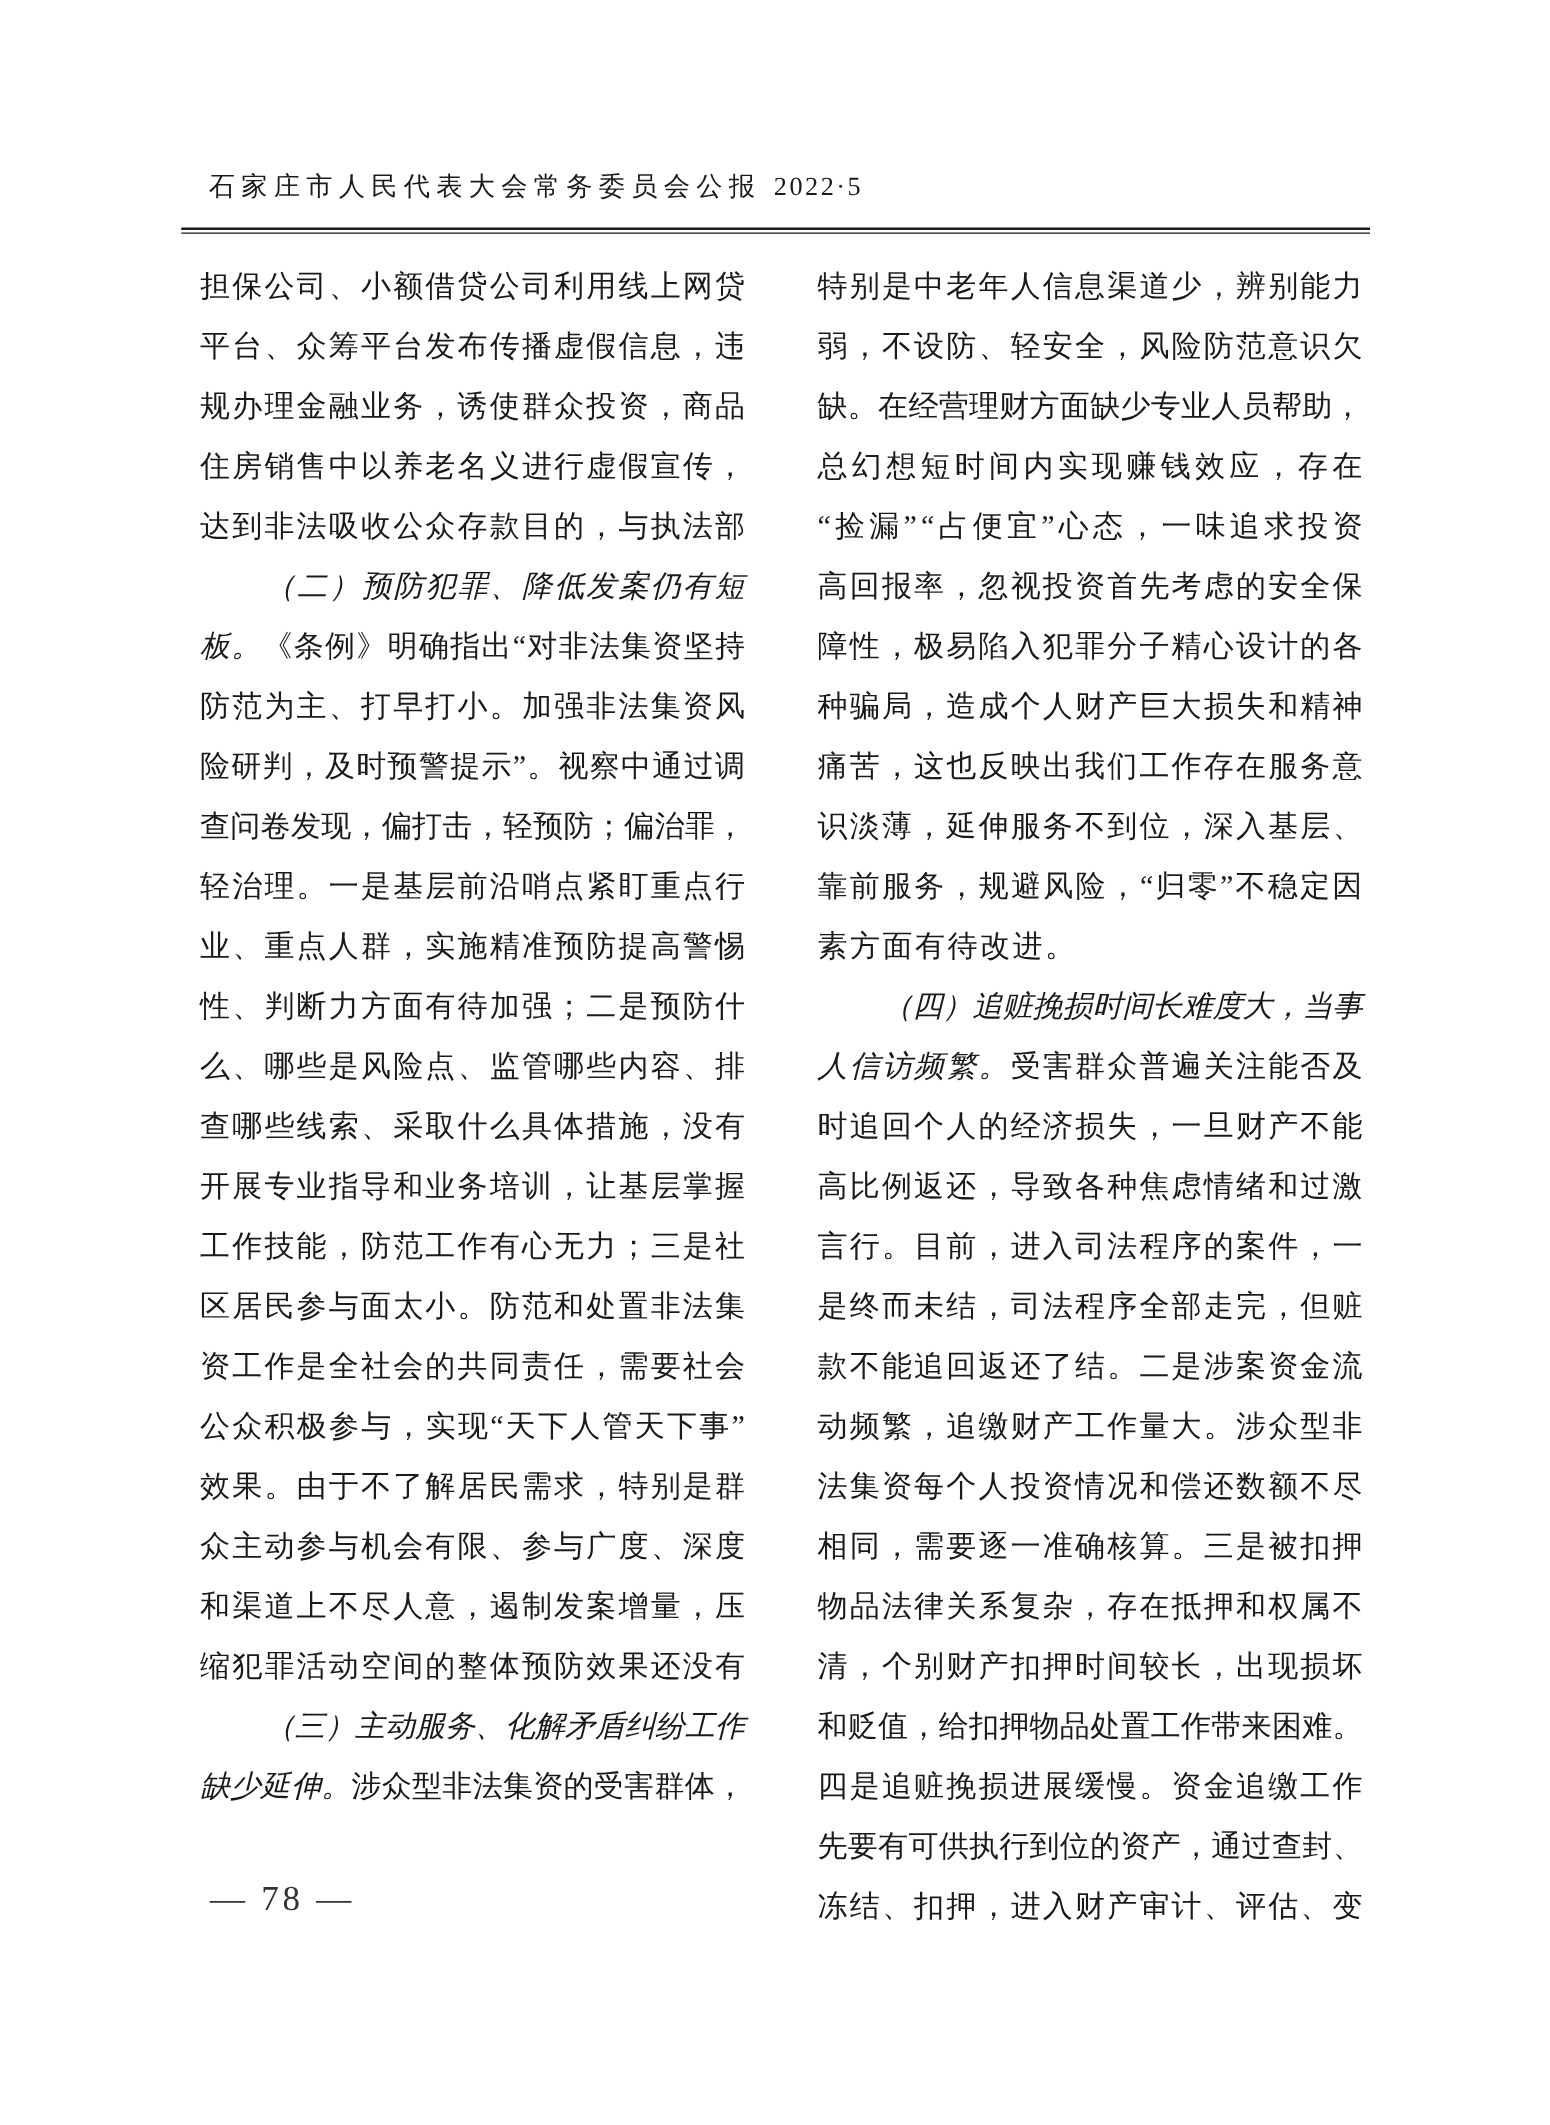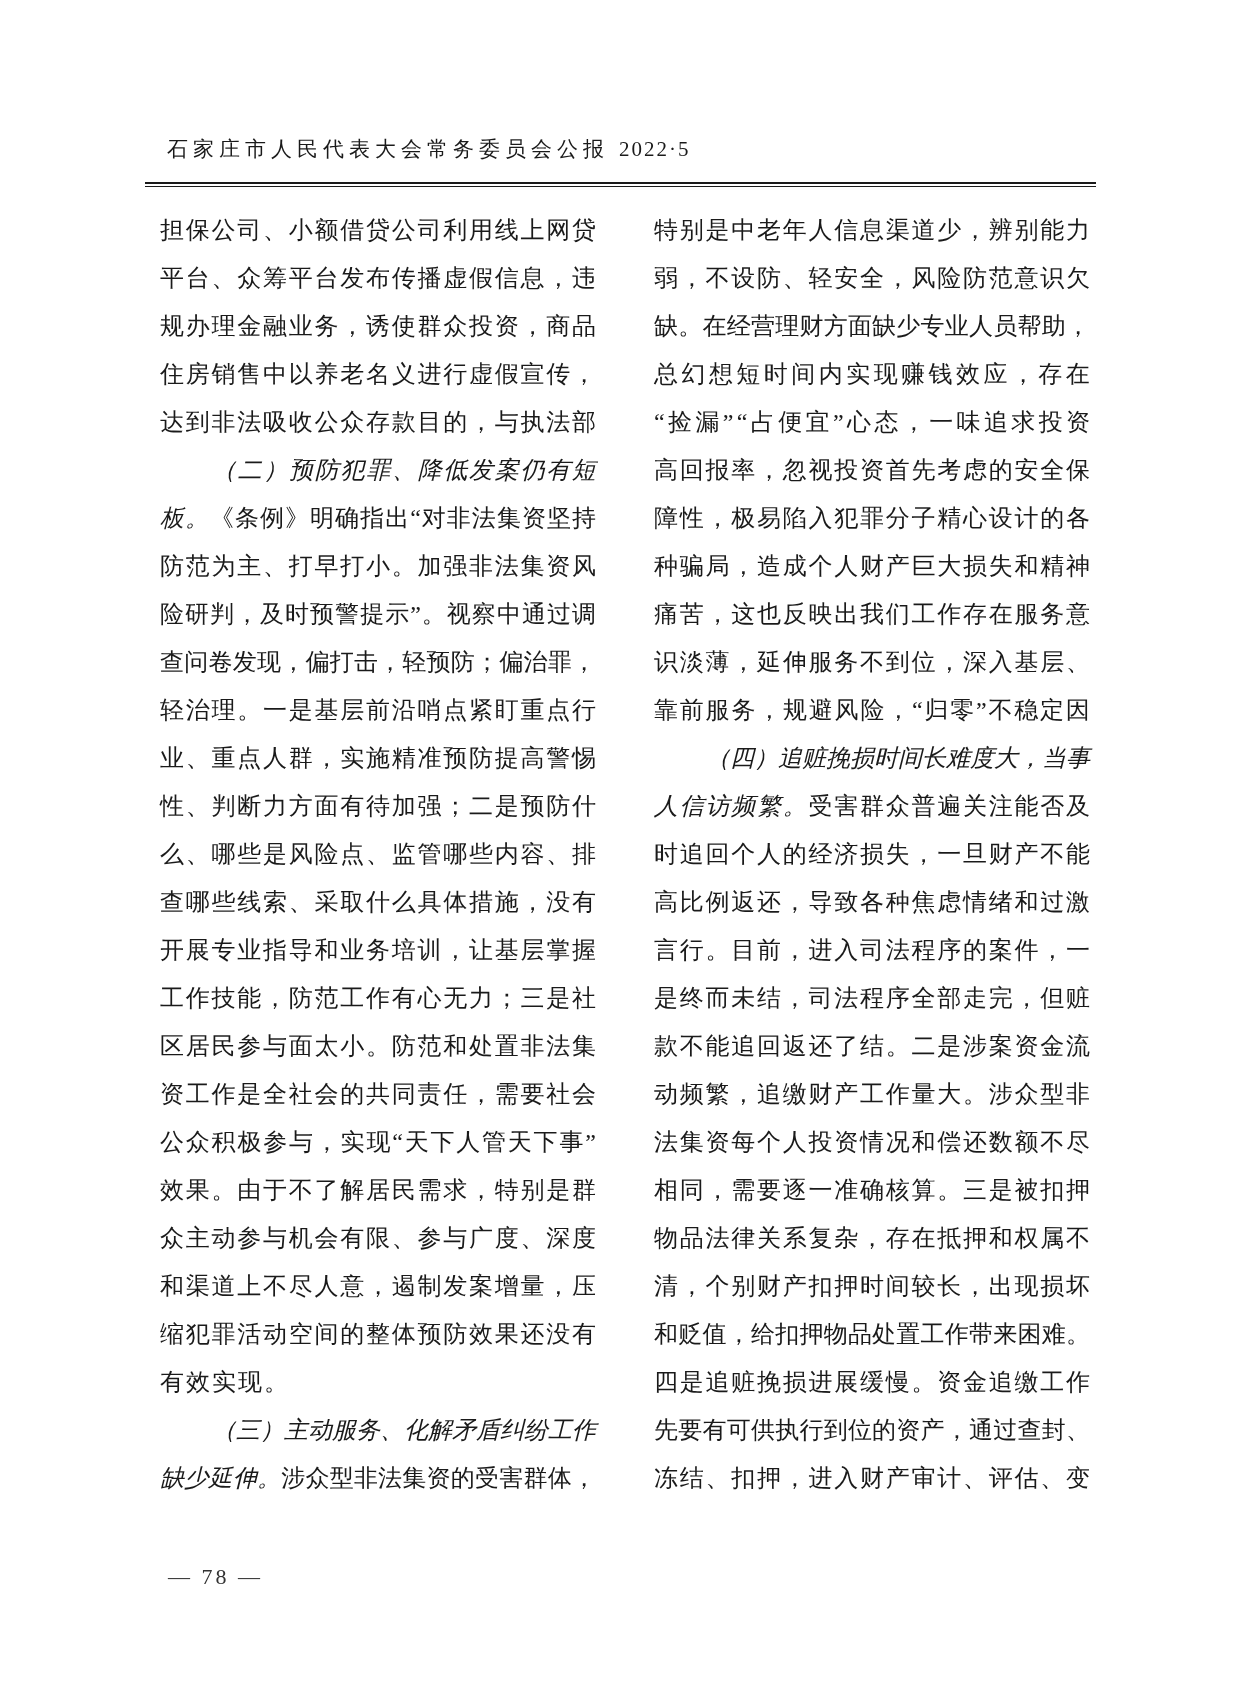--- a/index.html
+++ b/index.html
@@ -48,22 +48,22 @@
     font-size: 24px;
     line-height: 48px;
     white-space: nowrap;
   }
   .line.stretch { justify-content: space-between; }
   .line.natural { letter-spacing: 2px; }
   .line.indent  { padding-left: 52px; }
   .kaiti { font-style: italic; }
   .page-number {
     position: absolute;
-    left: 168px; top: 1564px;
-    font-size: 22px;
+    left: 168px; top: 1504px;
+    font-size: 28px;
     letter-spacing: 3px;
     color: #333333;
   }
 </style>
 </head>
 <body>
 
 <div class="page">
 
   <div class="running-header">
@@ -524,21 +524,20 @@
         <span>整</span>
         <span>体</span>
         <span>预</span>
         <span>防</span>
         <span>效</span>
         <span>果</span>
         <span>还</span>
         <span>没</span>
         <span>有</span>
       </div>
-      <div class="line natural">有效实现。</div>
       <div class="line stretch indent">
         <span class="kaiti">（</span>
         <span class="kaiti">三</span>
         <span class="kaiti">）</span>
         <span class="kaiti">主</span>
         <span class="kaiti">动</span>
         <span class="kaiti">服</span>
         <span class="kaiti">务</span>
         <span class="kaiti">、</span>
         <span class="kaiti">化</span>
@@ -776,20 +775,21 @@
         <span>，</span>
         <span>“</span>
         <span>归</span>
         <span>零</span>
         <span>”</span>
         <span>不</span>
         <span>稳</span>
         <span>定</span>
         <span>因</span>
       </div>
+      <div class="line natural">素方面有待改进。</div>
       <div class="line stretch indent">
         <span class="kaiti">（</span>
         <span class="kaiti">四</span>
         <span class="kaiti">）</span>
         <span class="kaiti">追</span>
         <span class="kaiti">赃</span>
         <span class="kaiti">挽</span>
         <span class="kaiti">损</span>
         <span class="kaiti">时</span>
         <span class="kaiti">间</span>

